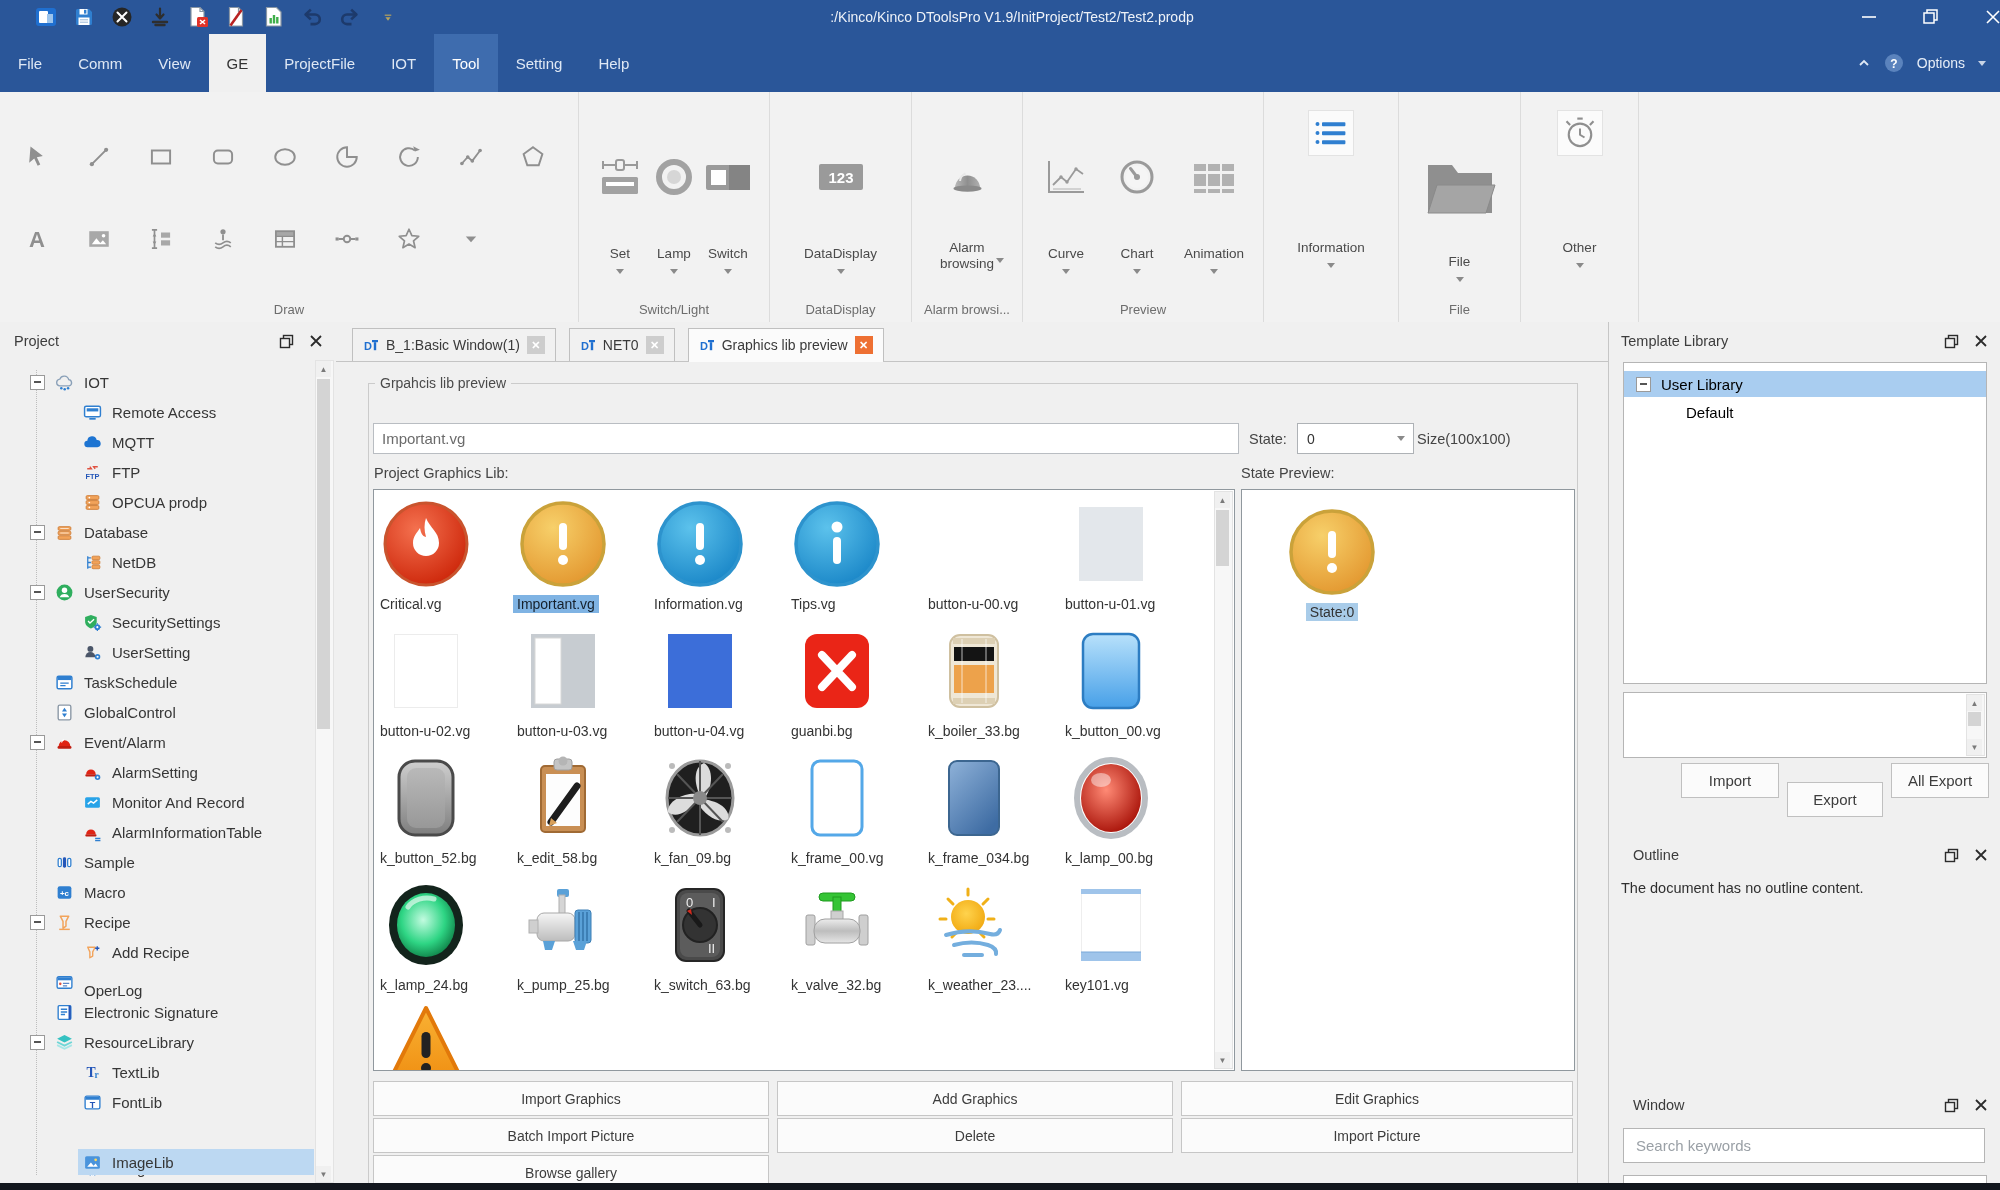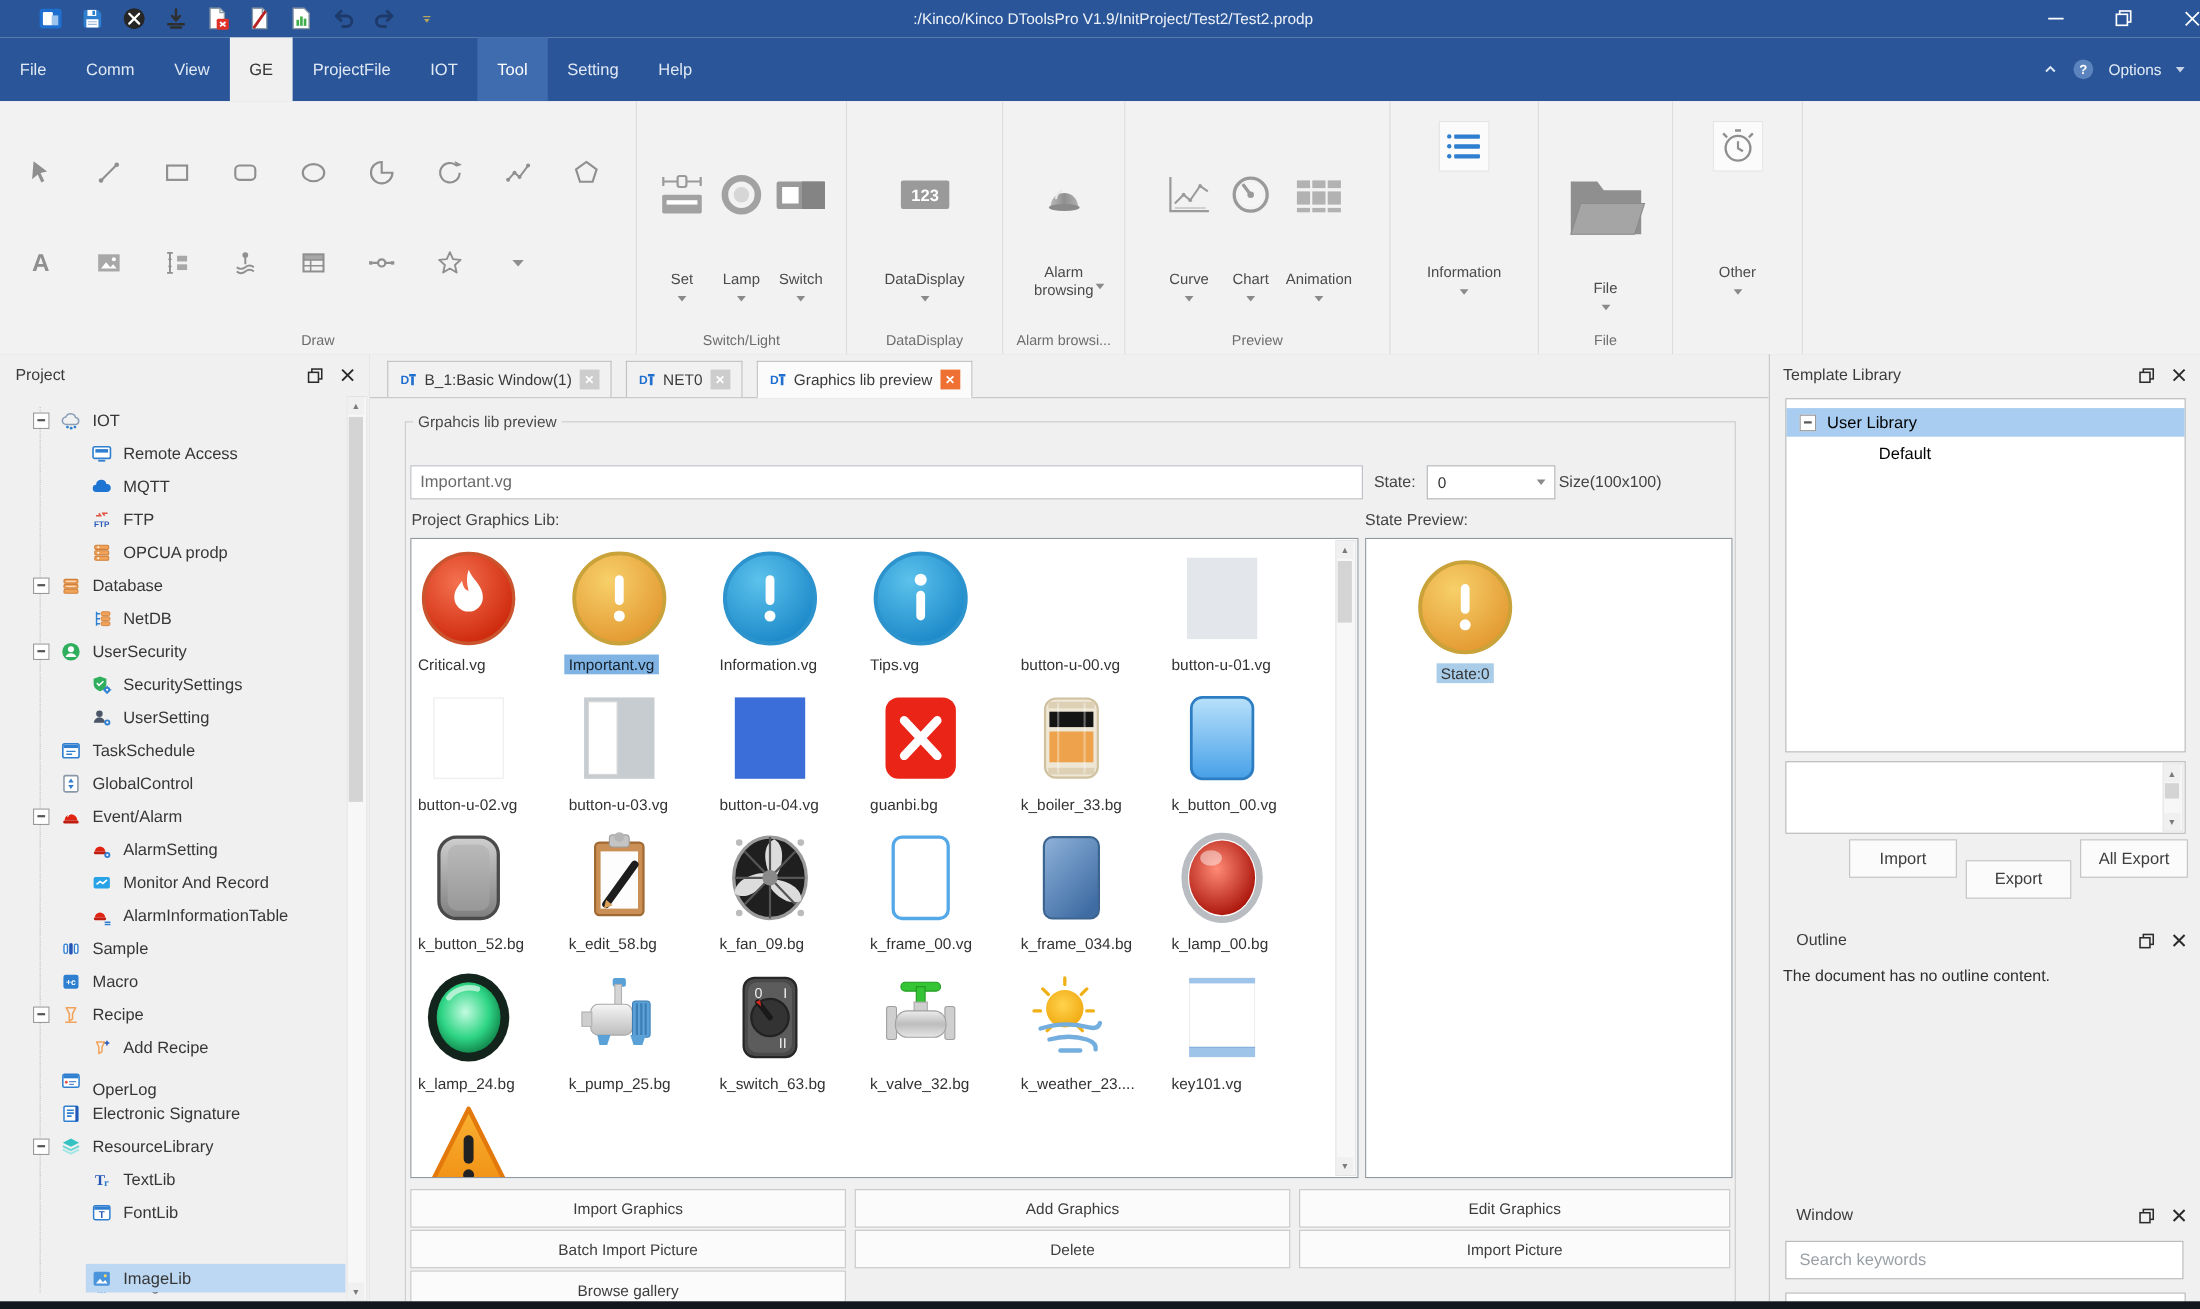--- a/index.html
+++ b/index.html
@@ -414,21 +414,21 @@
               <path d="M17 26a9 9 0 0 1 5.5-7.5" stroke="#e8e8e8" stroke-width="2" fill="none"></path>
             </svg>
           </div>
           <div class="blb">Alarm browsing</div>
           <span class="caret" style="margin-left: 66px; margin-top: -14px; position: relative; left: 0px;"></span>
         </div>
       </div>
       <div class="gcap">Alarm browsi...</div>
     </div>
     <div class="grp" style="width: 240px;">
-      <div style="display: flex; gap: 8px; justify-content: center;">
+      <div style="display: flex; gap: 23px; justify-content: center;">
         <div class="btn">
           <div class="bic">
             <svg viewBox="0 0 48 44" width="48" height="44">
               <path d="M7 6v31h35" stroke="#9a9a9a" stroke-width="2" fill="none"></path>
               <path d="M11 30l8-8 6 5 9-13 7 5" stroke="#9a9a9a" stroke-width="1.8" fill="none"></path>
               <g fill="#9a9a9a">
                 <circle cx="19" cy="22" r="1.7"></circle>
                 <circle cx="25" cy="27" r="1.7"></circle>
                 <circle cx="34" cy="14" r="1.7"></circle>
               </g>
@@ -1322,21 +1322,21 @@
         </span>
     </span>
   </div>
   <div id="tl-tree">
       <div class="tlrow sel" style="margin-top: 8px;">
         <span class="texp" style="position: relative; left: 0px; margin-left: 12px;">
           <i></i>
         </span>
         <span style="margin-left: 10px;">User Library</span>
       </div>
-      <div class="tlrow" style="margin-top: 2px; margin-left: 22px;">
+      <div class="tlrow" style="margin-top: 2px;">
         <span style="margin-left: 62px;">Default</span>
       </div>
     </div>
   <div id="tl-list">
     <div class="vscroll" style="right:1px;top:1px;bottom:1px;">
       <span class="sarrow" style="top:0">▲</span>
       <span class="sthumb" style="top:17px;height:14px"></span>
       <span class="sarrow" style="bottom:0">▼</span>
     </div>
   </div>

